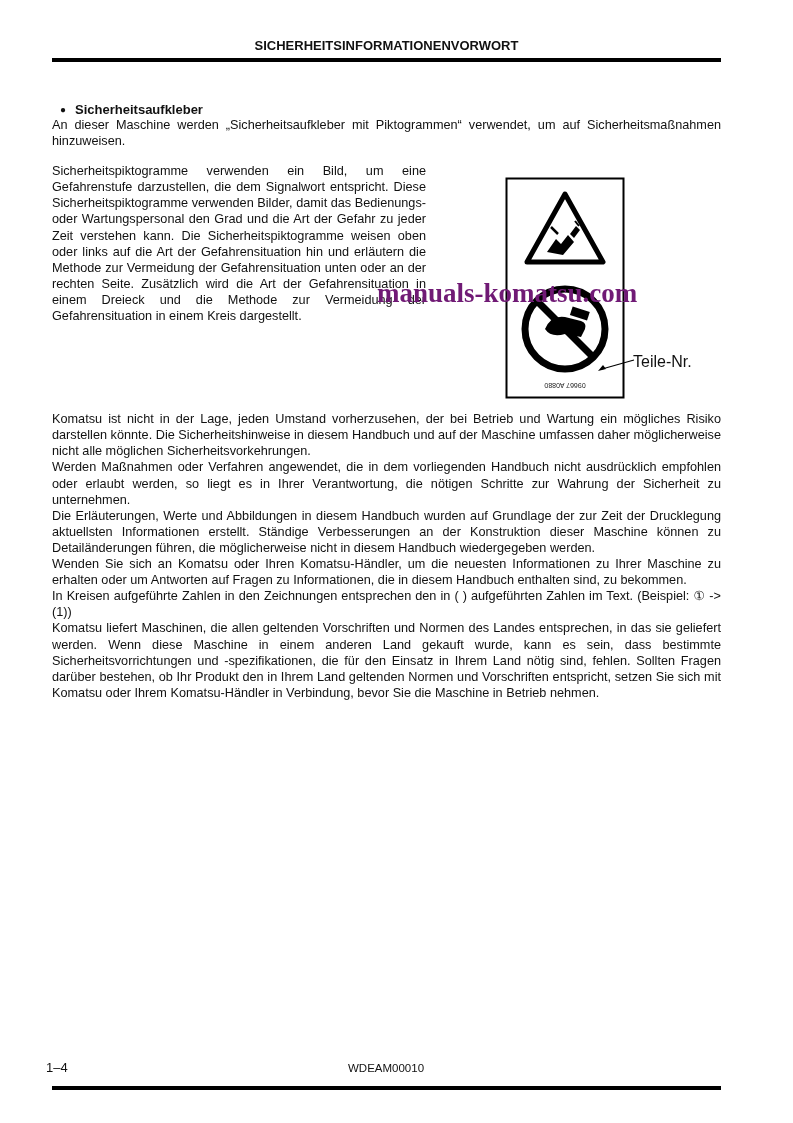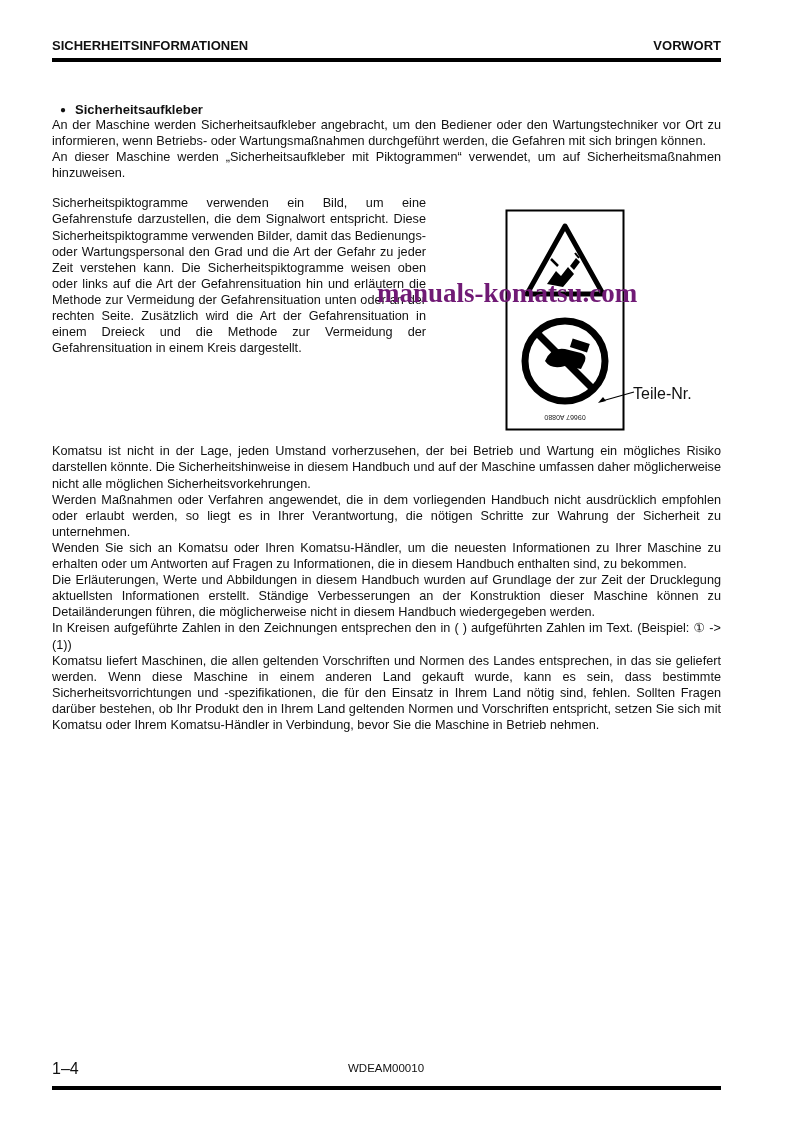--- a/index.html
+++ b/index.html
@@ -16,21 +16,21 @@
     background: #fff;
     overflow: hidden;
   }
   .content-col {
     position: absolute;
     left: 52px; top: 0;
     width: 669px;
   }
   .header-row {
     display: flex;
-    justify-content: space-between;
+    justify-content: center;
     align-items: flex-end;
     padding-top: 38px;
     font-size: 13px;
     font-weight: bold;
   }
   .header-rule {
     margin-top: 5px;
     height: 4px;
     background: #000;
   }
@@ -81,22 +81,22 @@
     left: 377px; top: 278px;
     font-family: "Liberation Serif", serif;
     font-weight: bold;
     font-size: 27px;
     color: #701a75;
     z-index: 5;
     white-space: nowrap;
   }
   .footer-page {
     position: absolute;
-    left: 52px; top: 1060px;
-    font-size: 16px;
+    left: 46px; top: 1060px;
+    font-size: 13px;
   }
   .footer-code {
     position: absolute;
     left: 0; top: 1062px;
     width: 772px;
     text-align: center;
     font-size: 11.5px;
   }
   .footer-rule {
     position: absolute;
@@ -117,21 +117,20 @@
       <span>SICHERHEITSINFORMATIONEN</span>
       <span>VORWORT</span>
     </div>
     <div class="header-rule"></div>
 
     <div class="bullet-row">
       <span class="bullet-glyph">●</span>
       <span class="bullet-heading">Sicherheitsaufkleber</span>
     </div>
 
-    <p class="body-text mt8">An der Maschine werden Sicherheitsaufkleber angebracht, um den Bediener oder den Wartungstechniker vor Ort zu informieren, wenn Betriebs- oder Wartungsmaßnahmen durchgeführt werden, die Gefahren mit sich bringen können.</p>
     <p class="body-text mt12">An dieser Maschine werden „Sicherheitsaufkleber mit Piktogrammen“ verwendet, um auf Sicherheitsmaßnahmen hinzuweisen.</p>
 
 
     <div class="two-col">
       <p class="body-text left-col">Sicherheitspiktogramme verwenden ein Bild, um eine Gefahrenstufe darzustellen, die dem Signalwort entspricht. Diese Sicherheitspiktogramme verwenden Bilder, damit das Bedienungs- oder Wartungspersonal den Grad und die Art der Gefahr zu jeder Zeit verstehen kann. Die Sicherheitspiktogramme weisen oben oder links auf die Art der Gefahrensituation hin und erläutern die Methode zur Vermeidung der Gefahrensituation unten oder an der rechten Seite. Zusätzlich wird die Art der Gefahrensituation in einem Dreieck und die Methode zur Vermeidung der Gefahrensituation in einem Kreis dargestellt.</p>
 
       <div class="sticker-wrap">
         <svg width="120" height="222" viewBox="0 0 120 222">
           <rect x="1.5" y="1.5" width="117" height="219" fill="#ffffff" stroke="#000" stroke-width="2"></rect>
 
@@ -156,22 +155,22 @@
       <svg class="teile-leader" width="38" height="20" viewBox="0 0 38 20">
         <line x1="4" y1="14" x2="36" y2="5" stroke="#000" stroke-width="1.2"></line>
         <polygon points="0,16 8,14 5,10" fill="#000"></polygon>
       </svg>
       <span class="teile-label">Teile-Nr.</span>
     </div>
 
     <p class="body-text mt8">Komatsu ist nicht in der Lage, jeden Umstand vorherzusehen, der bei Betrieb und Wartung ein mögliches Risiko darstellen könnte. Die Sicherheitshinweise in diesem Handbuch und auf der Maschine umfassen daher möglicherweise nicht alle möglichen Sicherheitsvorkehrungen.</p>
     <p class="body-text">Werden Maßnahmen oder Verfahren angewendet, die in dem vorliegenden Handbuch nicht ausdrücklich empfohlen oder erlaubt werden, so liegt es in Ihrer Verantwortung, die nötigen Schritte zur Wahrung der Sicherheit zu unternehmen.</p>
 
+    <p class="body-text mt14">Die Erläuterungen, Werte und Abbildungen in diesem Handbuch wurden auf Grundlage der zur Zeit der Drucklegung aktuellsten Informationen erstellt. Ständige Verbesserungen an der Konstruktion dieser Maschine können zu Detailänderungen führen, die möglicherweise nicht in diesem Handbuch wiedergegeben werden.</p>
     <p class="body-text">Wenden Sie sich an Komatsu oder Ihren Komatsu-Händler, um die neuesten Informationen zu Ihrer Maschine zu erhalten oder um Antworten auf Fragen zu Informationen, die in diesem Handbuch enthalten sind, zu bekommen.</p>
-    <p class="body-text mt14">Die Erläuterungen, Werte und Abbildungen in diesem Handbuch wurden auf Grundlage der zur Zeit der Drucklegung aktuellsten Informationen erstellt. Ständige Verbesserungen an der Konstruktion dieser Maschine können zu Detailänderungen führen, die möglicherweise nicht in diesem Handbuch wiedergegeben werden.</p>
 
     <p class="body-text mt14">In Kreisen aufgeführte Zahlen in den Zeichnungen entsprechen den in ( ) aufgeführten Zahlen im Text. (Beispiel: ① -&gt; (1))</p>
 
     <p class="body-text mt12">Komatsu liefert Maschinen, die allen geltenden Vorschriften und Normen des Landes entsprechen, in das sie geliefert werden. Wenn diese Maschine in einem anderen Land gekauft wurde, kann es sein, dass bestimmte Sicherheitsvorrichtungen und -spezifikationen, die für den Einsatz in Ihrem Land nötig sind, fehlen. Sollten Fragen darüber bestehen, ob Ihr Produkt den in Ihrem Land geltenden Normen und Vorschriften entspricht, setzen Sie sich mit Komatsu oder Ihrem Komatsu-Händler in Verbindung, bevor Sie die Maschine in Betrieb nehmen.</p>
 
   </div>
 
   <div class="watermark">manuals-komatsu.com</div>
 
   <div class="footer-page">1–4</div>

